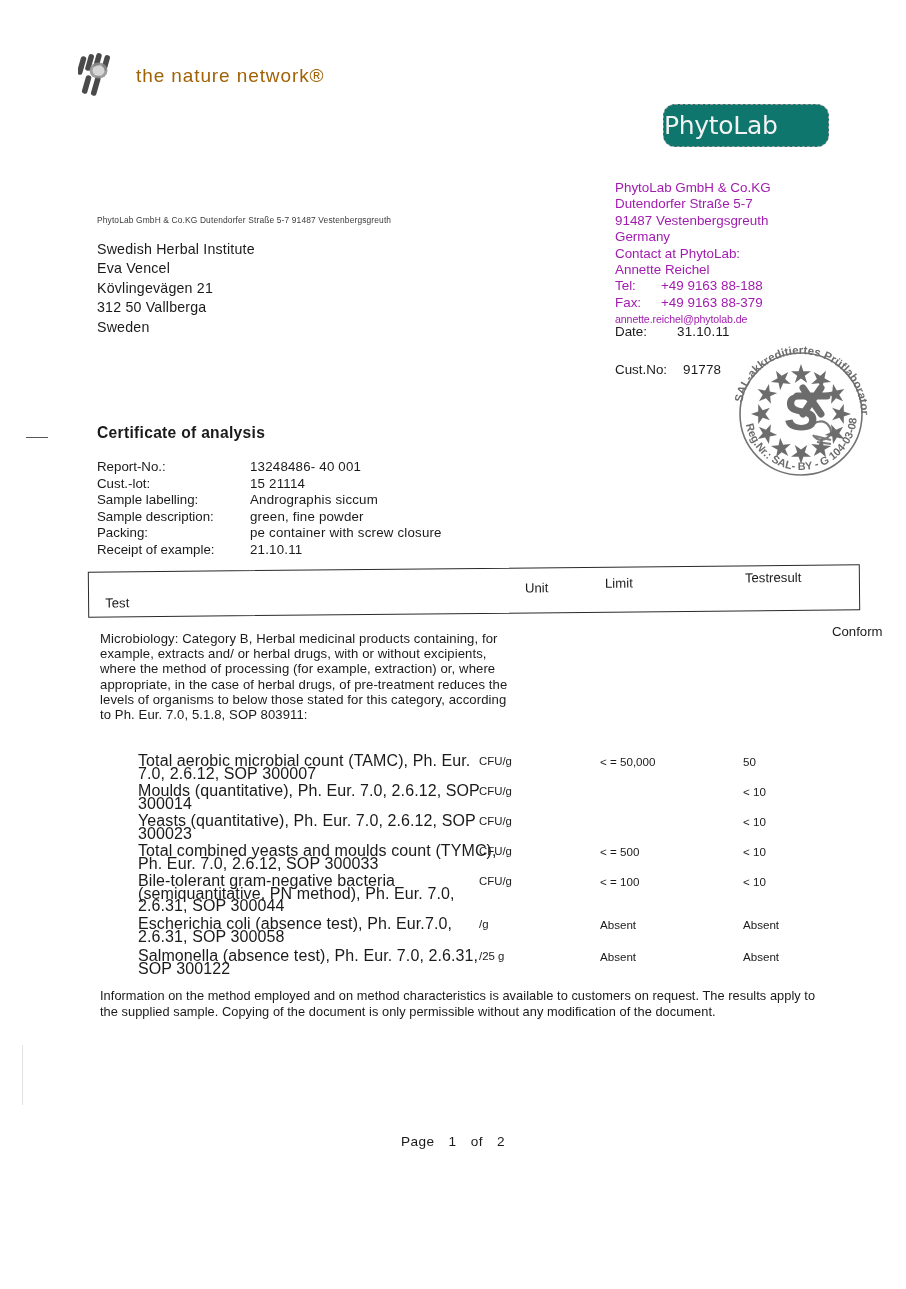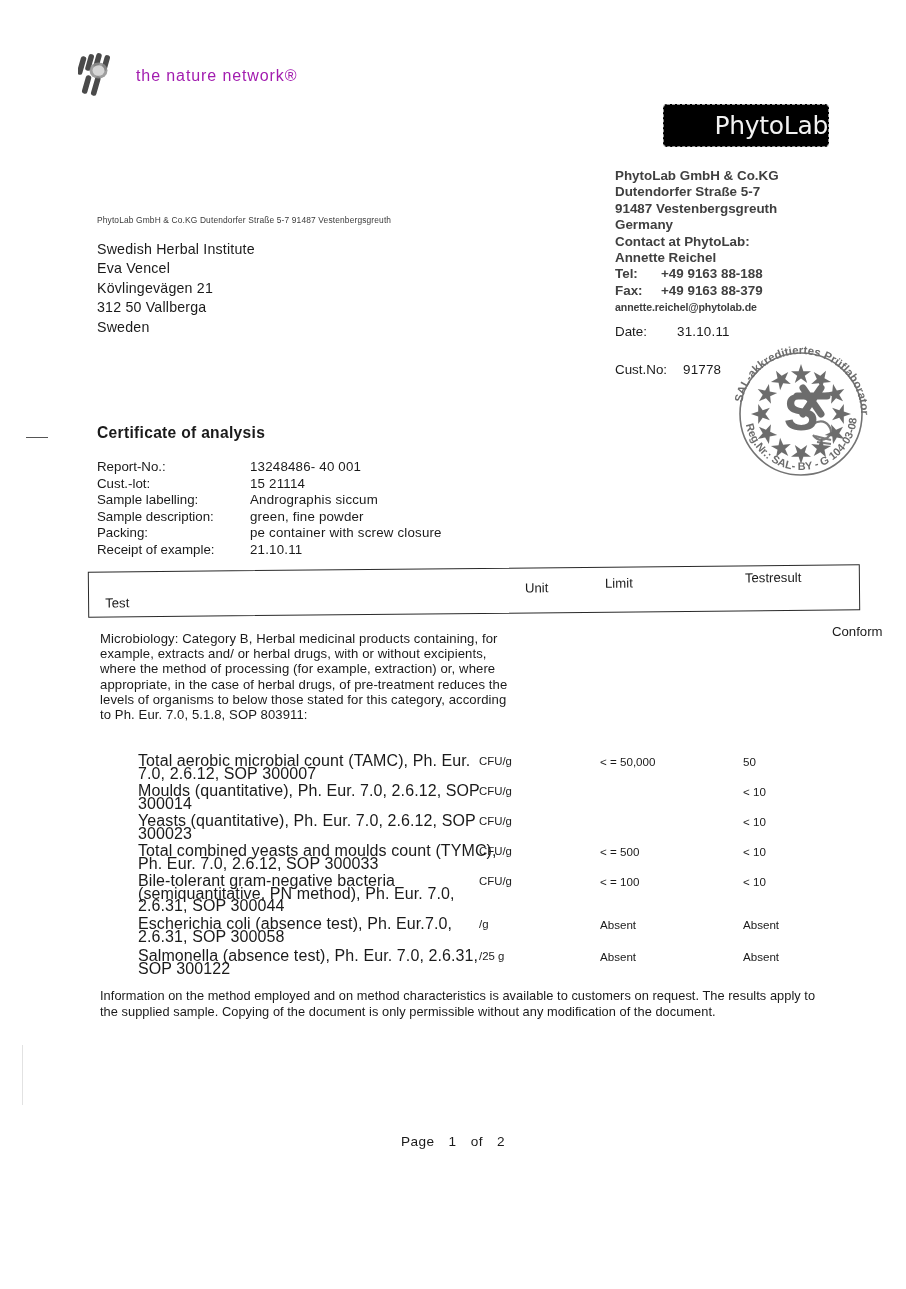--- a/index.html
+++ b/index.html
@@ -18,49 +18,48 @@
   .page { position: relative; width: 906px; height: 1289px; }
 
   
   .nature-logo {
     position: absolute;
     left: 78px; top: 52px;
     display: flex; align-items: center; gap: 12px;
   }
   .nature-mark { width: 46px; height: 48px; position: relative; }
   .nature-text {
-    font-size: 16px; letter-spacing: 0.9px; color: #a21caf;
+    font-size: 19px; letter-spacing: 0.9px; color: #a16207;
     white-space: nowrap;
   }
 
   .phytolab-logo {
     position: absolute;
     left: 663px; top: 104px;
     width: 166px; height: 43px;
-    background: #000000;
-    border-radius: 4px;
+    background: #0f766e;
+    border-radius: 12px;
     border: 1.5px dashed #9a9a9a;
-    display: flex; align-items: center; justify-content: flex-end;
+    display: flex; align-items: center; justify-content: flex-start;
   }
   .phytolab-logo span {
     color: #f2f2f2;
     font-size: 25px;
     letter-spacing: -0.3px;
     font-family: "DejaVu Sans", sans-serif;
   }
 
   
   .lab-address {
     position: absolute;
-    left: 615px; top: 168px;
+    left: 615px; top: 180px;
     font-size: 13.4px;
     line-height: 16.4px;
-    color: #404040;
-    white-space: nowrap;
-    font-weight: bold;
+    color: #a21caf;
+    white-space: nowrap;
   }
   .lab-address .email { font-size: 10.6px; letter-spacing: -0.1px; }
   .lab-address .row2 { display: flex; }
   .lab-address .row2 .k { width: 46px; }
 
   .meta-block {
     position: absolute;
     left: 615px; top: 324px;
     font-size: 13.4px;
     line-height: 16px;

